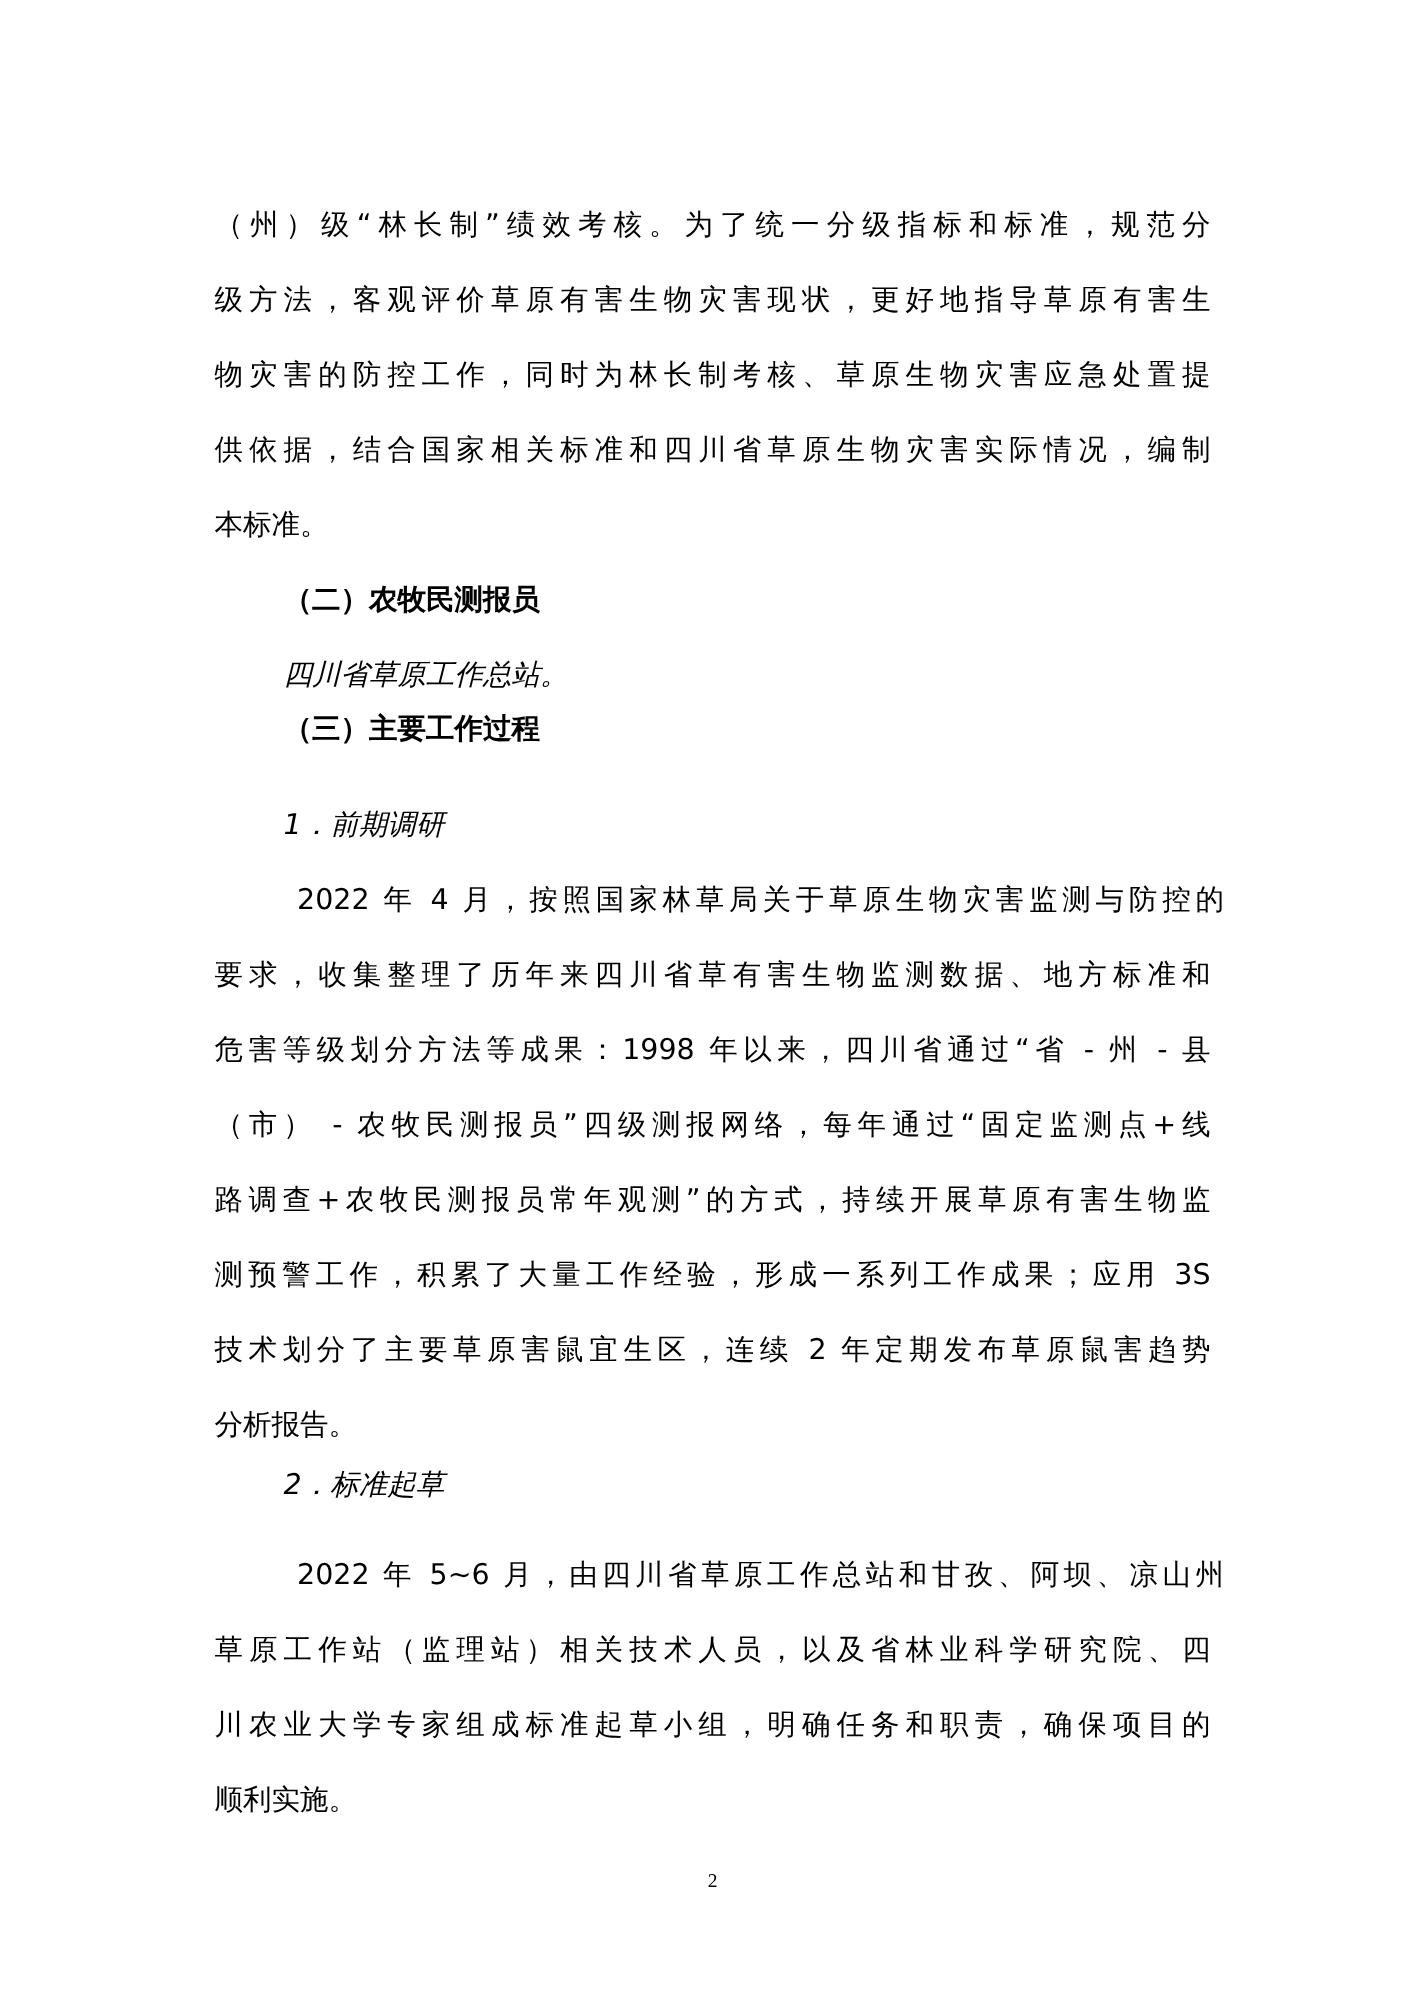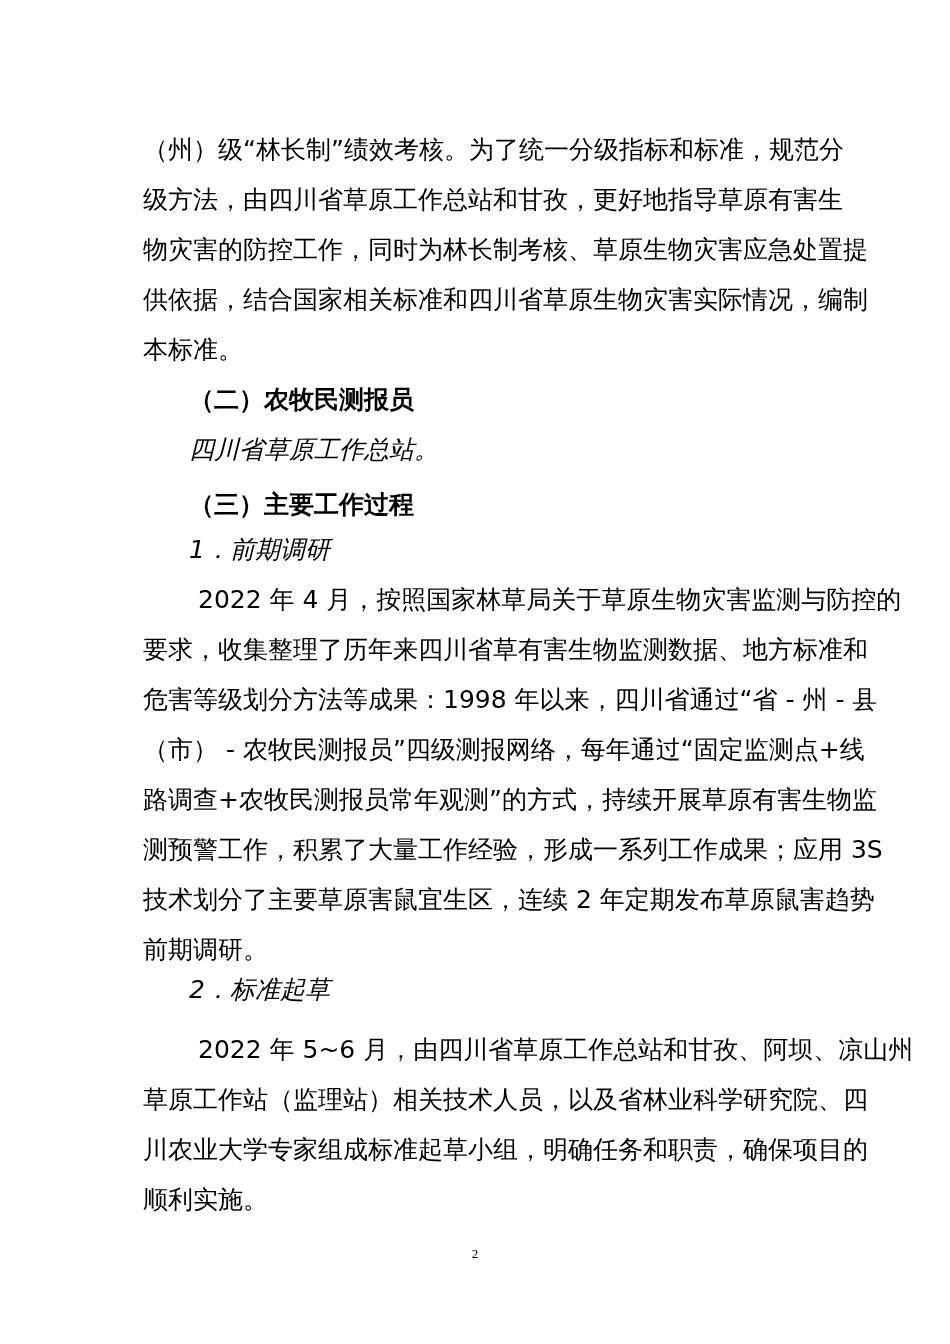--- a/index.html
+++ b/index.html
@@ -1,51 +1,51 @@
 <!DOCTYPE html>
 <html><head>
 <meta charset="utf-8">
 <style>
   html, body { margin: 0; padding: 0; background: #ffffff; }
   body { width: 950px; height: 1344px; position: relative; overflow: hidden;
          font-family: "DejaVu Sans", "Liberation Sans", sans-serif; color: #000; }
   .page { position: absolute; left: 0; top: 0; width: 950px; height: 1344px; background: #fff; }
   .line { position: absolute; left: 143px; width: 664px; height: 50px; line-height: 50px;
-          font-size: 25px; white-space: nowrap; text-align: justify; text-align-last: justify;
+          font-size: 19px; white-space: nowrap; text-align: justify; text-align-last: justify;
           letter-spacing: 0px; }
   .line.last { text-align-last: left; }
   .line.indent { left: 198px; width: 618px; }
   .line.heading { left: 189px; font-weight: bold; text-align-last: left; }
   .line.item { left: 189px; text-align-last: left; font-style: italic; }
   .pagenum { position: absolute; left: 0; width: 950px; top: 1246px; text-align: center;
              font-size: 13px; font-family: "Liberation Serif", serif; }
 </style>
 </head>
 <body>
 
 <div class="page">
   <div class="line" style="top:125px">（州）级“林长制”绩效考核。为了统一分级指标和标准，规范分</div>
-  <div class="line" style="top:175px">级方法，由四川省草原工作总站和甘孜，更好地指导草原有害生</div>
+  <div class="line" style="top:175px">级方法，客观评价草原有害生物灾害现状，更好地指导草原有害生</div>
   <div class="line" style="top:275px">供依据，结合国家相关标准和四川省草原生物灾害实际情况，编制</div>
   <div class="line" style="top:225px">物灾害的防控工作，同时为林长制考核、草原生物灾害应急处置提</div>
   <div class="line last" style="top:325px">本标准。</div>
 
   <div class="line heading" style="top:375px">（二）农牧民测报员</div>
   <div class="line item" style="top:425px">四川省草原工作总站。</div>
-  <div class="line heading" style="top:480px">（三）主要工作过程</div>
+  <div class="line heading" style="top:461px">（三）主要工作过程</div>
   <div class="line item" style="top:525px">1．前期调研</div>
 
   <div class="line indent" style="top:575px">2022 年 4 月，按照国家林草局关于草原生物灾害监测与防控的</div>
   <div class="line" style="top:625px">要求，收集整理了历年来四川省草有害生物监测数据、地方标准和</div>
   <div class="line" style="top:675px">危害等级划分方法等成果：1998 年以来，四川省通过“省 - 州 - 县</div>
   <div class="line" style="top:725px">（市） - 农牧民测报员”四级测报网络，每年通过“固定监测点+线</div>
   <div class="line" style="top:775px">路调查+农牧民测报员常年观测”的方式，持续开展草原有害生物监</div>
   <div class="line" style="top:825px">测预警工作，积累了大量工作经验，形成一系列工作成果；应用 3S</div>
   <div class="line" style="top:875px">技术划分了主要草原害鼠宜生区，连续 2 年定期发布草原鼠害趋势</div>
-  <div class="line last" style="top:925px">前期调研。</div>
+  <div class="line last" style="top:925px">分析报告。</div>
 
   <div class="line item" style="top:965px">2．标准起草</div>
 
   <div class="line indent" style="top:1025px">2022 年 5~6 月，由四川省草原工作总站和甘孜、阿坝、凉山州</div>
   <div class="line" style="top:1125px">川农业大学专家组成标准起草小组，明确任务和职责，确保项目的</div>
   <div class="line" style="top:1075px">草原工作站（监理站）相关技术人员，以及省林业科学研究院、四</div>
   <div class="line last" style="top:1175px">顺利实施。</div>
 
   <div class="pagenum">2</div>
 </div>

